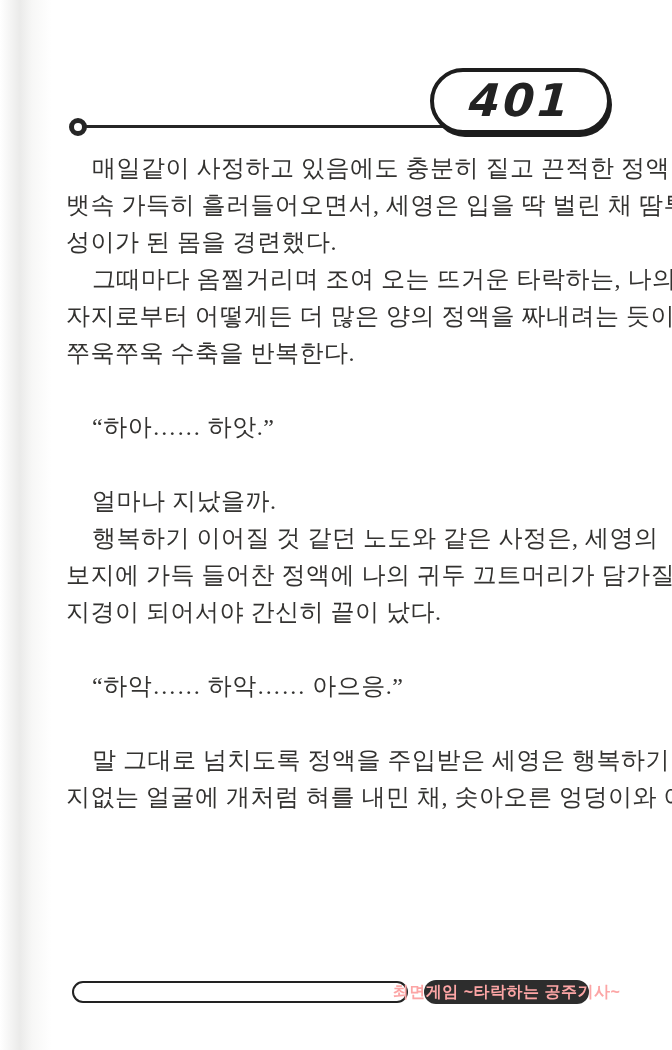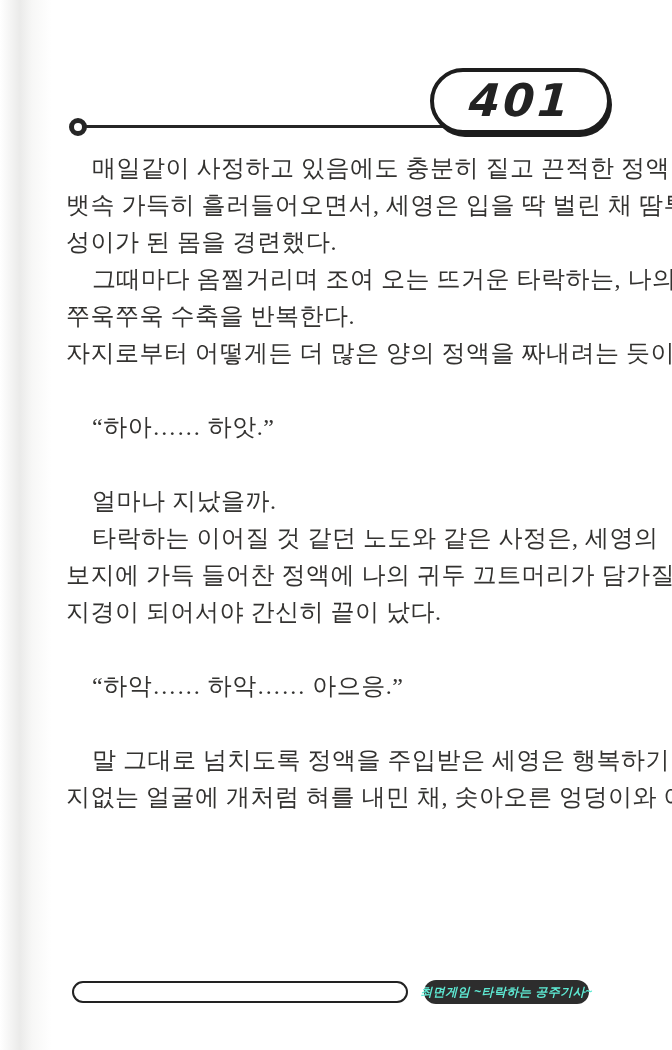--- a/index.html
+++ b/index.html
@@ -65,52 +65,51 @@
     border: 2px solid #222222; border-radius: 12px;
     background: #ffffff;
   }
   .footer-badge {
     position: absolute; left: 424px; top: 980px;
     width: 165px; height: 24px;
     background: #2d2d2d; border-radius: 12px;
     display: flex; align-items: center; justify-content: center;
   }
   .footer-badge span {
-    color: #5eead4;
+    color: #fca5a5;
     font-family: "Liberation Sans", "DejaVu Sans", sans-serif;
-    font-size: 12px; font-weight: bold; letter-spacing: 0.5px;
+    font-size: 16px; font-weight: bold; letter-spacing: 0.5px;
     white-space: nowrap;
-    font-style: italic;
   }
 </style>
 </head>
 <body>
 
 <div class="scan-shade"></div>
 
 <div class="header">
   <div class="ring"></div>
   <div class="rule"></div>
   <div class="page-pill">
     <span class="num">401</span>
   </div>
 </div>
 
 <div class="text-block" id="text-block">
     <div class="text-line indent">매일같이 사정하고 있음에도 충분히 짙고 끈적한 정액이</div>
     <div class="text-line">뱃속 가득히 흘러들어오면서, 세영은 입을 딱 벌린 채 땀투</div>
     <div class="text-line">성이가 된 몸을 경련했다.</div>
     <div class="text-line indent">그때마다 옴찔거리며 조여 오는 뜨거운 타락하는, 나의</div>
+    <div class="text-line">자지로부터 어떻게든 더 많은 양의 정액을 짜내려는 듯이</div>
     <div class="text-line">쭈욱쭈욱 수축을 반복한다.</div>
-    <div class="text-line">자지로부터 어떻게든 더 많은 양의 정액을 짜내려는 듯이</div>
     <div class="text-line"></div>
     <div class="text-line indent">“하아…… 하앗.”</div>
     <div class="text-line"></div>
     <div class="text-line indent">얼마나 지났을까.</div>
-    <div class="text-line indent">타락하는 이어질 것 같던 노도와 같은 사정은, 세영의</div>
+    <div class="text-line indent">행복하기 이어질 것 같던 노도와 같은 사정은, 세영의</div>
     <div class="text-line">보지에 가득 들어찬 정액에 나의 귀두 끄트머리가 담가질</div>
     <div class="text-line">지경이 되어서야 간신히 끝이 났다.</div>
     <div class="text-line"></div>
     <div class="text-line indent">“하악…… 하악…… 아으응.”</div>
     <div class="text-line"></div>
     <div class="text-line indent">말 그대로 넘치도록 정액을 주입받은 세영은 행복하기 그</div>
     <div class="text-line">지없는 얼굴에 개처럼 혀를 내민 채, 솟아오른 엉덩이와 어</div>
     <div class="text-line"></div>
   </div>
 

